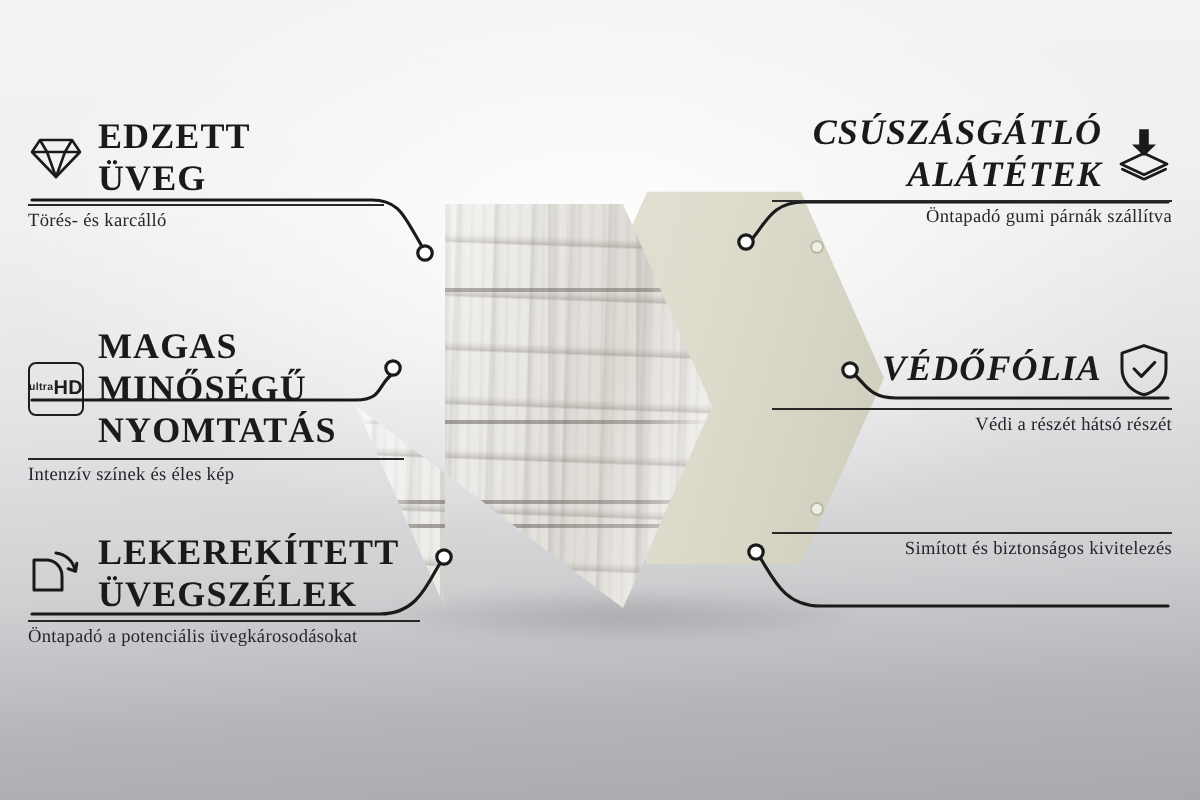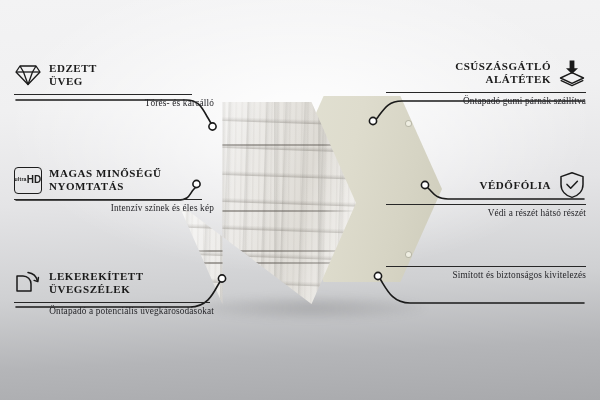--- a/index.html
+++ b/index.html
@@ -142,42 +142,42 @@
     flex: 0 0 auto;
     width: 28px;
     height: 28px;
     display: flex;
     align-items: center;
     justify-content: center;
     color: #1d1d1d;
   }
   .feature .title {
     font-family: "Liberation Serif", serif;
-    font-size: 11px;
+    font-size: 18px;
     font-weight: bold;
     letter-spacing: 0.55px;
     line-height: 1.18;
     color: #1a1a1a;
     text-transform: uppercase;
   }
   .feature.left .title { text-align: left; }
-  .feature.right .title { text-align: right; }
+  .feature.right .title { text-align: right; font-style: italic; }
   .feature .rule {
     height: 1px;
     background: #272727;
     margin: 2px 0 3px 0;
   }
   .feature .sub {
     font-family: "Liberation Serif", serif;
     font-size: 9.3px;
     letter-spacing: 0.15px;
     color: #26262a;
     line-height: 1.2;
   }
-  .feature.left .sub { text-align: right; }
+  .feature.left .sub { text-align: left; }
   .feature.right .sub { text-align: right; }
 
   
   #f-tempered  { left: 14px;  top: 58px;  }
   #f-print     { left: 14px;  top: 163px; }
   #f-rounded   { left: 14px;  top: 266px; }
   #f-pads      { left: 386px; top: 56px;  }
   #f-film      { left: 386px; top: 168px; }
   #f-sanded    { left: 386px; top: 264px; }
 

